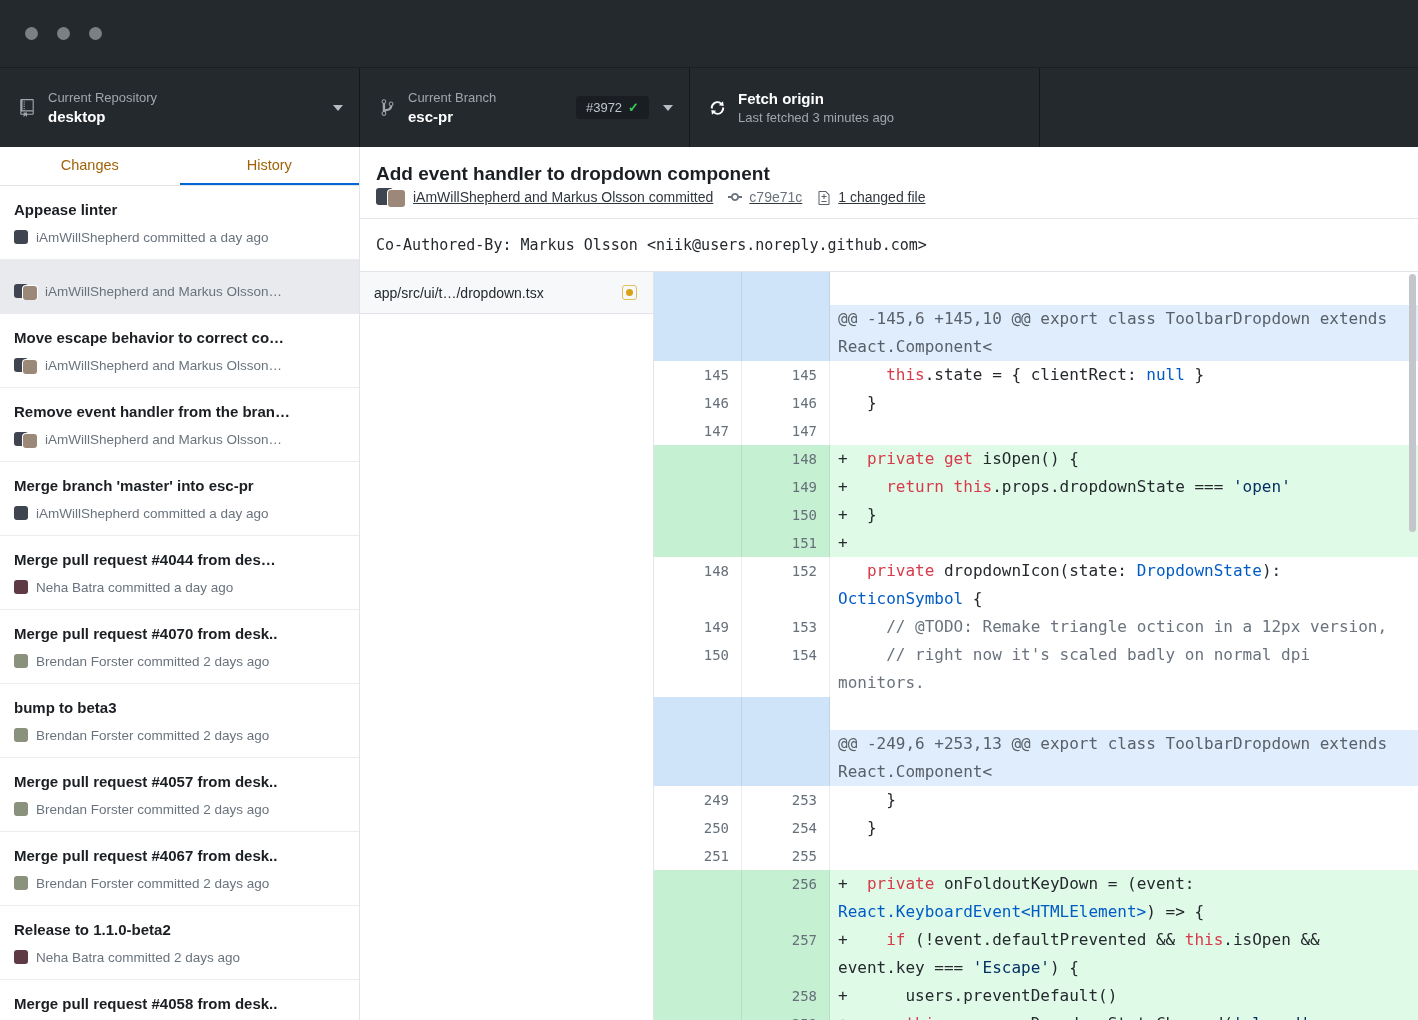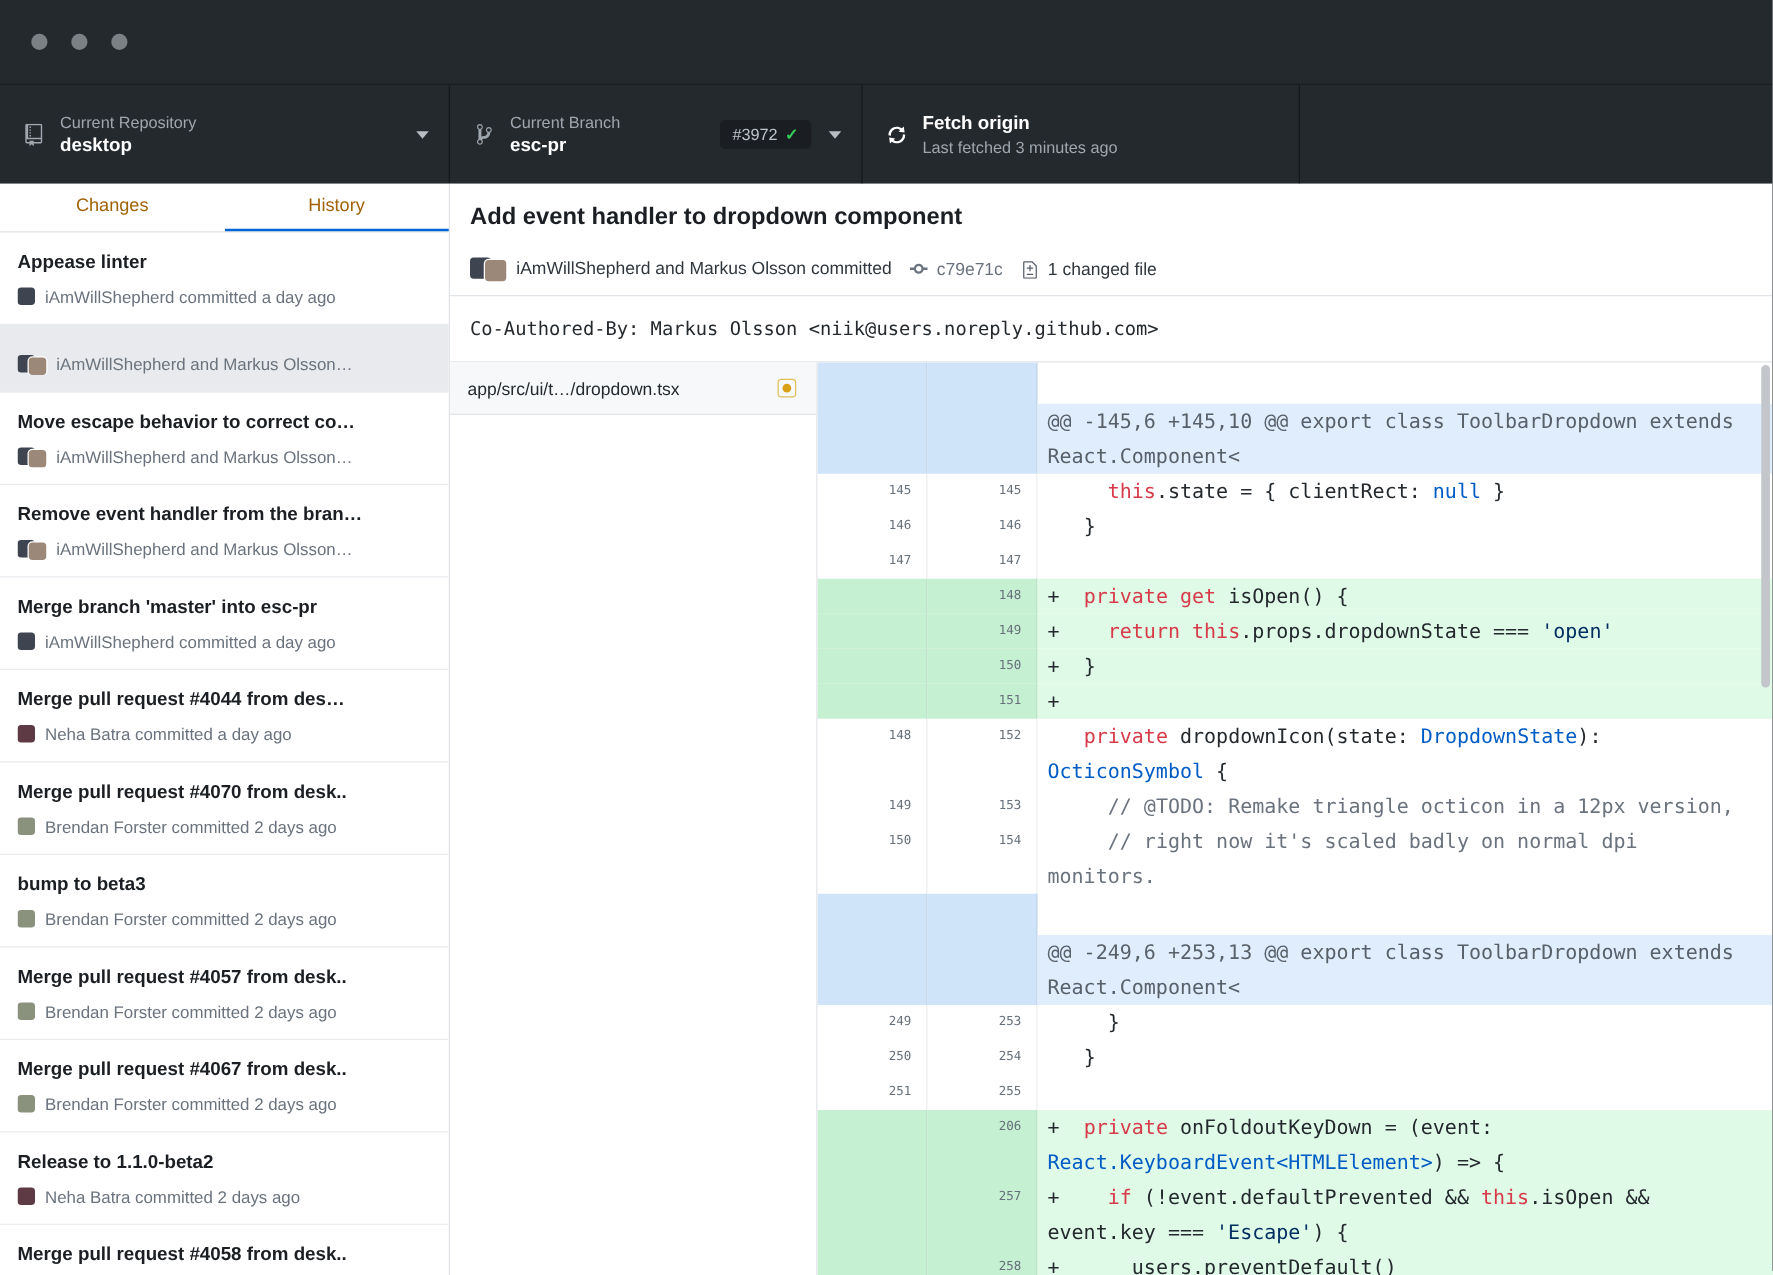--- a/index.html
+++ b/index.html
@@ -43,39 +43,39 @@
   .c-meta { margin-top:8px; height:18px; display:flex; align-items:center; gap:8px; font-size:13.5px; color:#6a737d; white-space:nowrap; overflow:hidden; }
   .avatars { display:inline-flex; align-items:center; flex:none; }
   .av { width:14px; height:14px; border-radius:3px; display:inline-block; background:#555; }
   .av + .av { margin-left:-5px; transform:translateY(2px); box-shadow:0 0 0 1px #fff; }
   .av-lg { width:17px; height:17px; }
 
   
   .main { flex:1; min-width:0; display:flex; flex-direction:column; background:#fff; }
   .commit-header { padding:13px 16px 13px 16px; flex:none; }
   .ch-title { font-size:19px; font-weight:bold; color:#1b1f23; line-height:27px; }
-  .ch-meta { margin-top:19px; display:flex; font-size:14px; color:#2f363d; }
+  .ch-meta { margin-top:1px; display:flex; align-items:center; font-size:14px; color:#2f363d;text-decoration:underline; }
   .ch-meta .avatars { margin-right:8px; }
   .byline { margin-right:14px; }
   .meta-group { display:inline-flex; align-items:center; gap:6px; margin-right:16px; }
   .sha { color:#6a737d; }
   .icon-gray { display:inline-flex; }
   .description { flex:none; border-top:1px solid #e1e4e8; border-bottom:1px solid #e1e4e8; padding:14px 16px; font-family:"DejaVu Sans Mono","Liberation Mono",monospace; font-size:15px; line-height:24px; color:#24292e; white-space:nowrap; overflow:hidden; }
 
   .content { flex:1; min-height:0; display:flex; }
   .file-list { width:294px; flex:none; border-right:1px solid #e1e4e8; background:#fff; }
   .file-row { height:42px; display:flex; align-items:center; padding:0 16px 0 14px; background:#f6f8fa; border-bottom:1px solid #e1e4e8; }
   .file-path { flex:1; font-size:14px; color:#24292e; white-space:nowrap; overflow:hidden; }
   .status-modified { width:15px; height:15px; border:1px solid #e0c05c; border-radius:3px; display:inline-flex; align-items:center; justify-content:center; flex:none; }
   .status-dot { width:7px; height:7px; border-radius:50%; background:var(--modified-dot,#d9a118); }
 
   
   .diff { flex:1; min-width:0; position:relative; overflow:hidden; font-family:"DejaVu Sans Mono","Liberation Mono",monospace; font-size:16px; line-height:28px; color:#24292e; }
   .drow { display:flex; }
-  .g { width:88px; flex:none; text-align:right; padding-right:12px; font-size:10px; color:#66707a; border-right:1px solid rgba(0,0,0,0.07); line-height:28px; }
+  .g { width:88px; flex:none; text-align:right; padding-right:12px; font-size:14px; color:#66707a; border-right:1px solid rgba(0,0,0,0.07); line-height:28px; }
   .code-cell { flex:1; min-width:0; padding:0 8px; }
   .ct { display:block; max-width:561px; white-space:pre-wrap; overflow-wrap:anywhere; }
   .drow.add .g { background:var(--added-gutter-bg,#c6f0d2); }
   .drow.add .code-cell { background:var(--added-bg,#e0fae8); }
   .drow.hunk .g { background:var(--hunk-gutter-bg,#d0e4f9); }
   .drow.hunk .code-cell { background:var(--hunk-bg,#e0edfc); color:#586069;margin-top:33px; }
   .sg-k { color:var(--keyword,#d73a49); }
   .sg-t { color:var(--type,#005cc5); }
   .sg-s { color:var(--string,#032f62); }
   .sg-c { color:var(--comment,#6a737d); }
@@ -392,21 +392,21 @@
               </div>
               <div class="drow ctx">
                 <div class="g g-old">251</div>
                 <div class="g g-new">255</div>
                 <div class="code-cell">
                   <span class="ct"> <span></span></span>
                 </div>
               </div>
               <div class="drow add">
                 <div class="g g-old"></div>
-                <div class="g g-new">206</div>
+                <div class="g g-new">256</div>
                 <div class="code-cell">
                   <span class="ct">+<span>  </span><span class="sg-k">private</span><span> onFoldoutKeyDown = (event: </span><span class="sg-t">React.KeyboardEvent&lt;HTMLElement&gt;</span><span>) =&gt; {</span></span>
                 </div>
               </div>
               <div class="drow add">
                 <div class="g g-old"></div>
                 <div class="g g-new">257</div>
                 <div class="code-cell">
                   <span class="ct">+<span>    </span><span class="sg-k">if</span><span> (!event.defaultPrevented &amp;&amp; </span><span class="sg-k">this</span><span>.isOpen &amp;&amp; event.key === </span><span class="sg-s">'Escape'</span><span>) {</span></span>
                 </div>

